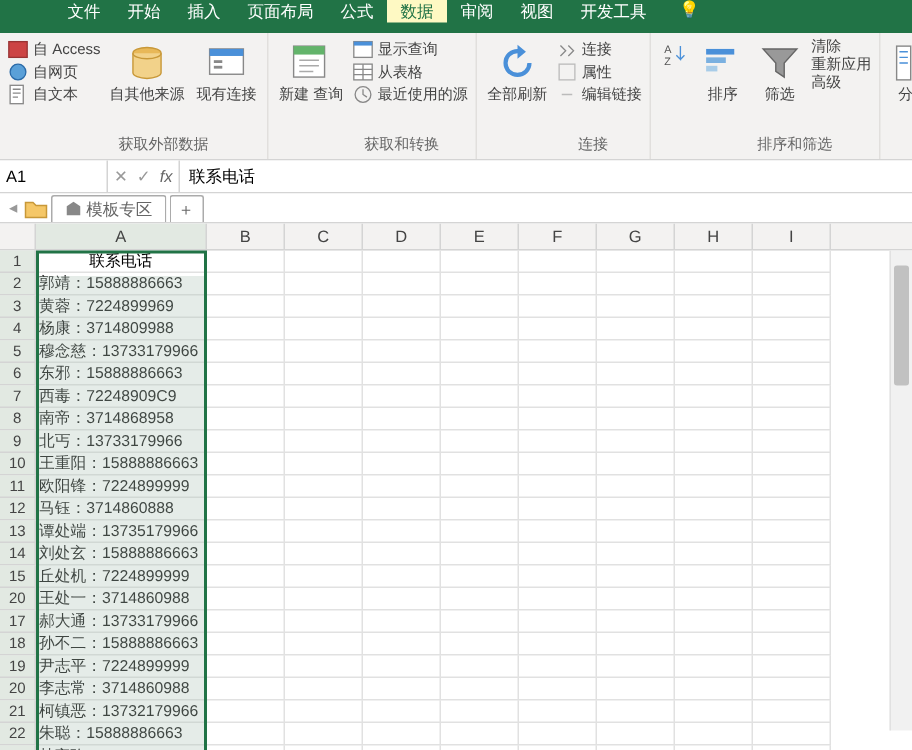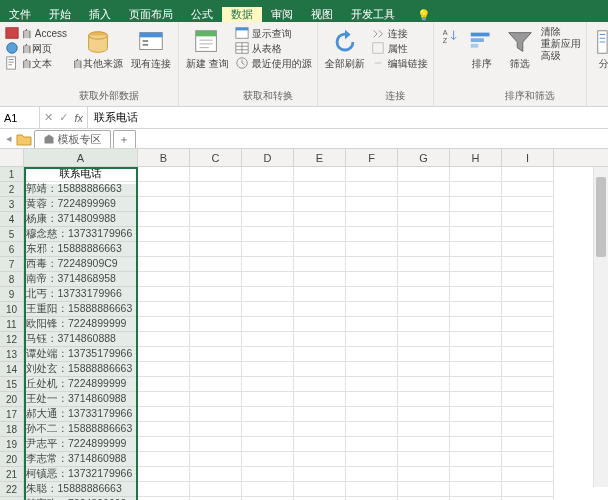--- a/index.html
+++ b/index.html
@@ -1,37 +1,37 @@
 <!DOCTYPE html>
 <html><head>
 <meta charset="utf-8">
 <style>
 * { box-sizing: border-box; margin: 0; padding: 0; font-family: "Microsoft YaHei", SimSun, sans-serif; }
 body { background: #fff; width: 608px; height: 500px; overflow: hidden; font-size: 11px; }
 
-.ribbon-tabs { background: #217346; height: 22px; display: flex; align-items: flex-end; color: #fff; }
+.ribbon-tabs { background: #217346; height: 22px; display: flex; align-items: flex-start; color: #fff; padding-left: 36px; }
 .ribbon-tab { padding: 0 9px; display: flex; align-items: center; font-size: 11px; cursor: pointer; white-space: nowrap; }
 .ribbon-tab.active { background: #fef9c3; color: #217346; }
 .ribbon-tab.tellme { margin-left: 4px; display: flex; align-items: center; gap: 3px; }
 
 .ribbon { background: #f3f2f1; height: 85px; display: flex; border-bottom: 1px solid #d4d4d4; }
 .group { border-right: 1px solid #e1dfdd; padding: 2px 5px; display: flex; flex-direction: column; align-items: center; justify-content: space-between; }
 .group-body { display: flex; gap: 4px; align-items: flex-start; flex: 1; padding-top: 2px; }
 .group-label { font-size: 10px; color: #666; text-align: center; padding-bottom: 1px; margin-left: 40px; }
 .ctrl { display: flex; flex-direction: column; align-items: center; gap: 1px; cursor: pointer; padding: 1px 2px; }
 .ctrl-icon { width: 18px; height: 18px; display: flex; align-items: center; justify-content: center; }
 .ctrl-lbl { font-size: 10px; color: #444; white-space: nowrap; line-height: 1.1; text-align: center; }
 .ctrl-big .ctrl-icon { width: 30px; height: 30px; }
 .small-list { display: flex; flex-direction: column; gap: 1px; }
 .small-row { display: flex; align-items: center; gap: 3px; cursor: pointer; }
 .small-row .ico { width: 14px; height: 14px; }
 .muted { color: #aaa; }
 
 .fx-bar { height: 22px; background: #fff; border-bottom: 1px solid #d4d4d4; display: flex; align-items: stretch; }
-.namebox { width: 40px; border-right: 1px solid #d4d4d4; padding: 0 4px; font-size: 11px; display: flex; align-items: center; }
+.namebox { width: 72px; border-right: 1px solid #d4d4d4; padding: 0 4px; font-size: 11px; display: flex; align-items: center; }
 .fx-btns { display: flex; align-items: center; padding: 0 4px; gap: 6px; border-right: 1px solid #d4d4d4; color: #999; }
 .fx-input { flex: 1; padding: 0 6px; font-size: 11px; display: flex; align-items: center; }
 
 .sheet-tab-row { height: 20px; border-bottom: 1px solid #d4d4d4; display: flex; align-items: center; padding-left: 4px; gap: 2px; background: #fff; }
 .folder-ico { width: 16px; height: 16px; display: inline-block; }
 .sheet-tab { border: 1px solid #ababab; border-bottom: none; padding: 1px 8px; font-size: 11px; background: #fff; border-radius: 2px 2px 0 0; color: #666; display: flex; align-items: center; gap: 3px; }
 .sheet-tab.add { padding: 1px 5px; }
 
 .grid-wrap { position: relative; height: 351px; overflow: hidden; }
 .corner { position: absolute; top: 0; left: 0; width: 24px; height: 18px; background: #f3f2f1; border-right: 1px solid #d4d4d4; border-bottom: 1px solid #d4d4d4; }

